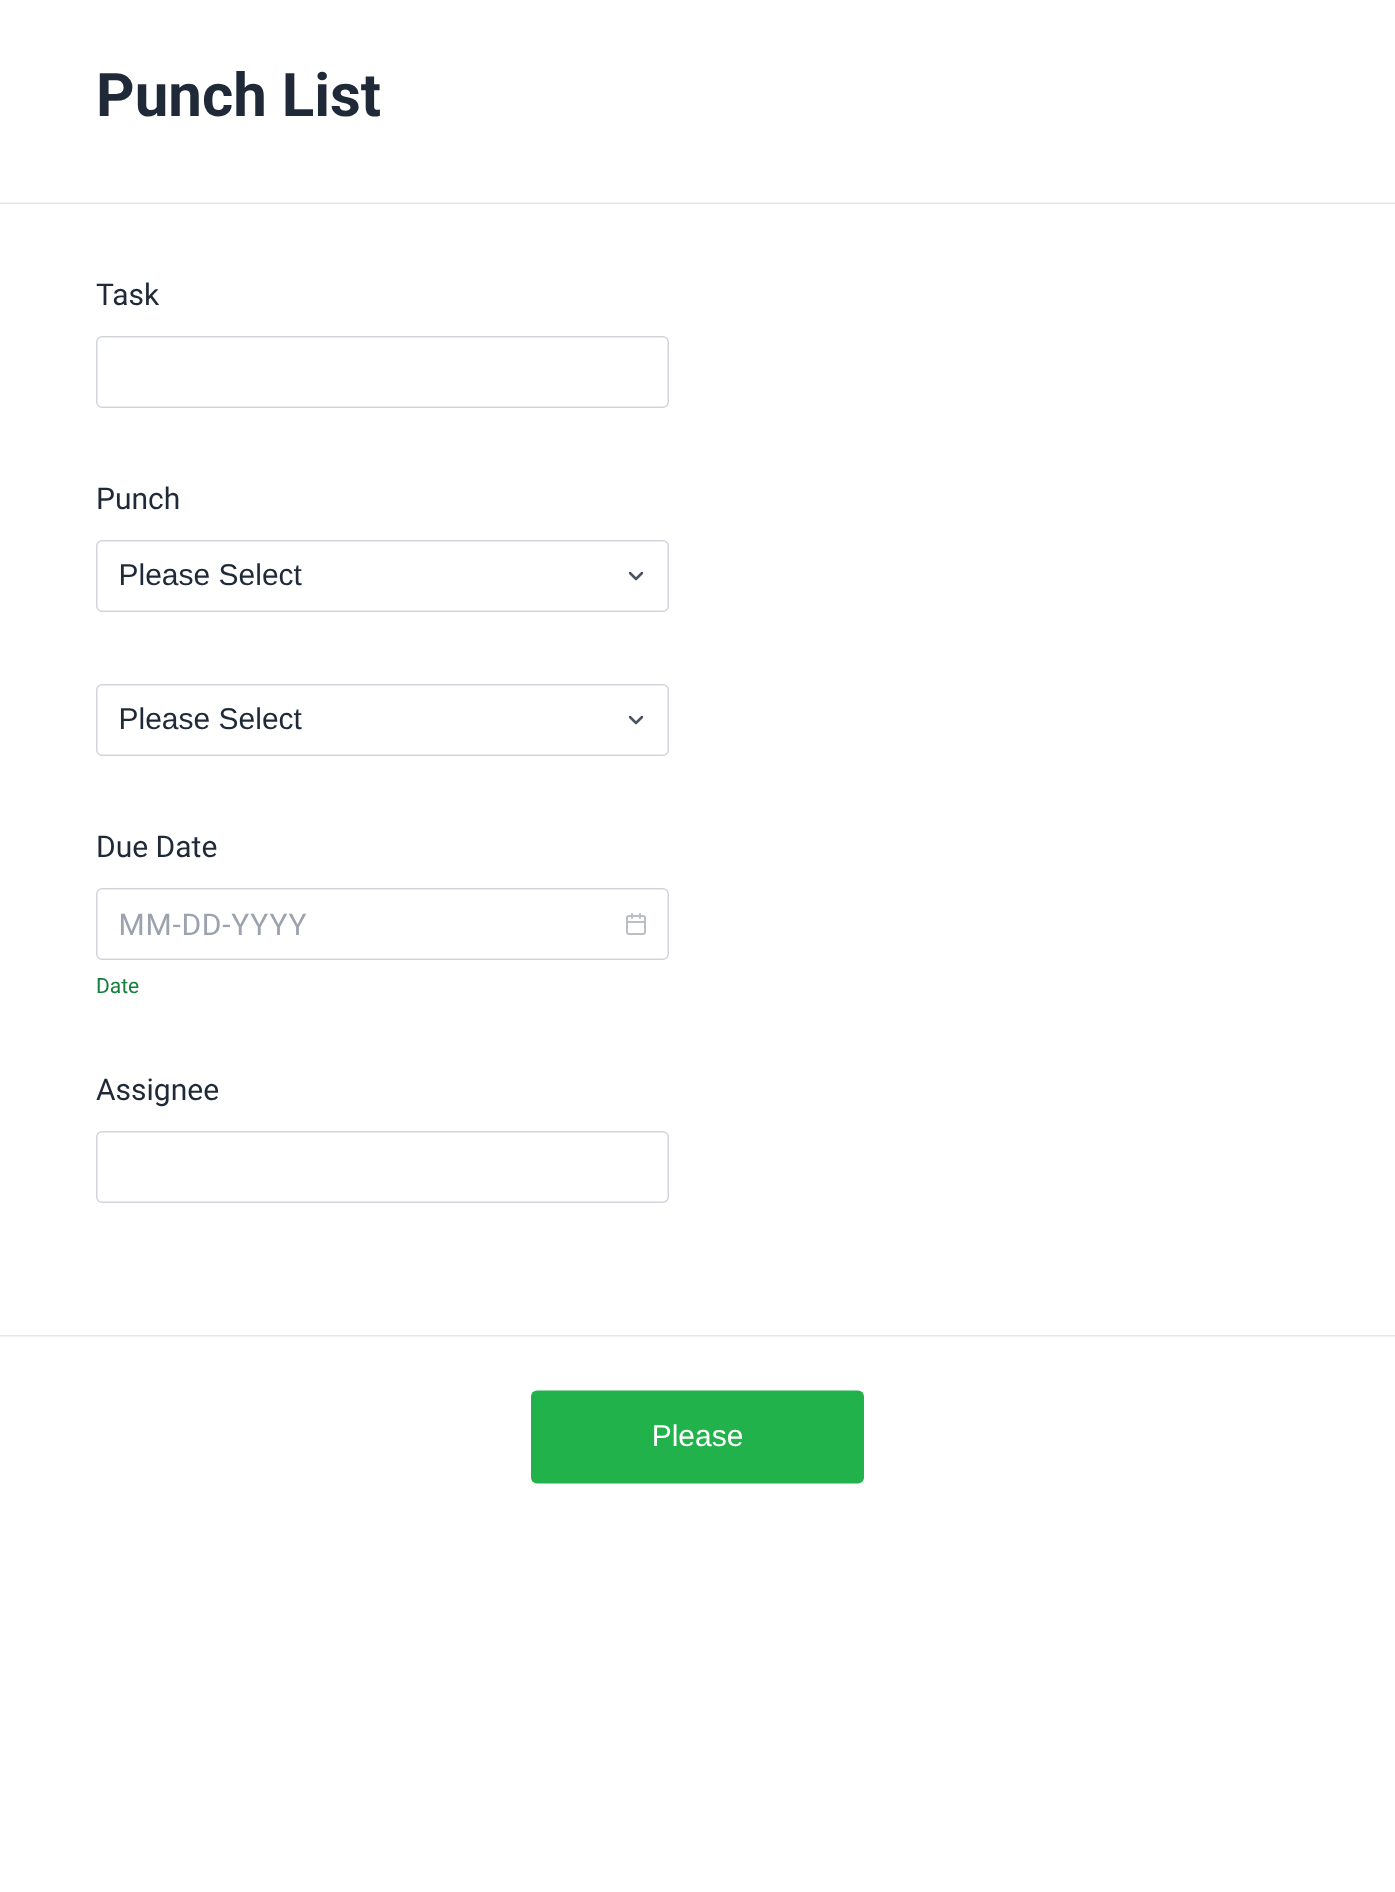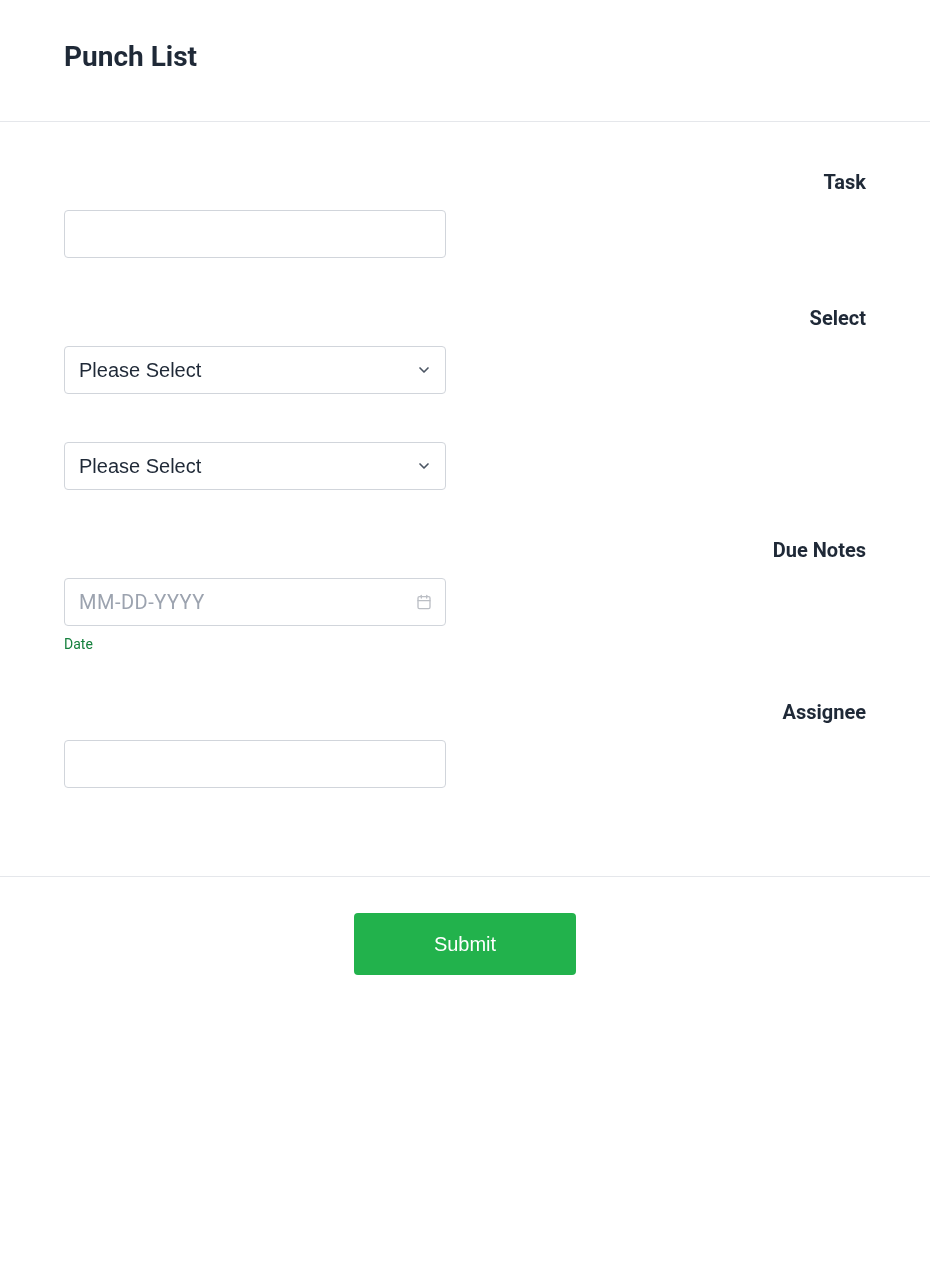--- a/index.html
+++ b/index.html
@@ -11,40 +11,39 @@
       font-family: -apple-system, BlinkMacSystemFont, "Segoe UI", Roboto, Helvetica, Arial, sans-serif;
       background: #ffffff;
       color: #1f2937;
       width: 930px;
     }
     .header {
       padding: 40px 64px 48px 64px;
       border-bottom: 1px solid #e5e7eb;
     }
     .page-title {
-      font-size: 28px;
+      font-size: 40px;
       font-weight: 700;
       color: #1f2937;
     }
     .form-body {
       padding: 48px 64px 40px 64px;
     }
     .field-group {
       margin-bottom: 48px;
     }
     .field-group.tight {
       margin-bottom: 40px;
     }
     .field-label {
       display: block;
       font-size: 20px;
-      font-weight: 700;
+      font-weight: 400;
       color: #1f2937;
       margin-bottom: 16px;
-      text-align: right;
     }
     .text-input {
       width: 382px;
       height: 48px;
       padding: 10px 14px;
       font-size: 18px;
       color: #1f2937;
       background: #ffffff;
       border: 1px solid #d1d5db;
       border-radius: 4px;
@@ -139,21 +138,21 @@
 </div>
 
 <div class="form-body">
 
   <div class="field-group">
     <label class="field-label">Task</label>
     <input type="text" class="text-input" value="" style="">
   </div>
 
   <div class="field-group">
-    <label class="field-label">Select</label>
+    <label class="field-label">Punch</label>
     <div class="select-wrap">
       <select class="select-input">
         <option>Please Select</option>
       </select>
       <span class="chevron">
         <svg viewBox="0 0 24 24" fill="none" stroke="#4b5563" stroke-width="2.5" stroke-linecap="round" stroke-linejoin="round">
             <polyline points="6 9 12 15 18 9"></polyline>
           </svg>
       </span>
     </div>
@@ -166,21 +165,21 @@
       </select>
       <span class="chevron">
         <svg viewBox="0 0 24 24" fill="none" stroke="#4b5563" stroke-width="2.5" stroke-linecap="round" stroke-linejoin="round">
             <polyline points="6 9 12 15 18 9"></polyline>
           </svg>
       </span>
     </div>
   </div>
 
   <div class="field-group">
-    <label class="field-label">Due Notes</label>
+    <label class="field-label">Due Date</label>
     <div class="date-wrap">
       <input type="text" class="date-input" placeholder="MM-DD-YYYY" style="">
       <span class="calendar-icon">
         <svg viewBox="0 0 24 24" fill="none" stroke="#6b7280" stroke-width="2" stroke-linecap="round" stroke-linejoin="round">
           <rect x="3" y="4" width="18" height="18" rx="2" ry="2"></rect>
           <line x1="16" y1="2" x2="16" y2="6"></line>
           <line x1="8" y1="2" x2="8" y2="6"></line>
           <line x1="3" y1="10" x2="21" y2="10"></line>
         </svg>
       </span>
@@ -190,14 +189,14 @@
 
   <div class="field-group">
     <label class="field-label">Assignee</label>
     <input type="text" class="text-input" value="" style="">
   </div>
 
 
 </div>
 
 <div class="footer">
-  <button class="submit-btn">Submit</button>
+  <button class="submit-btn">Please</button>
 </div>
 
 </body></html>

